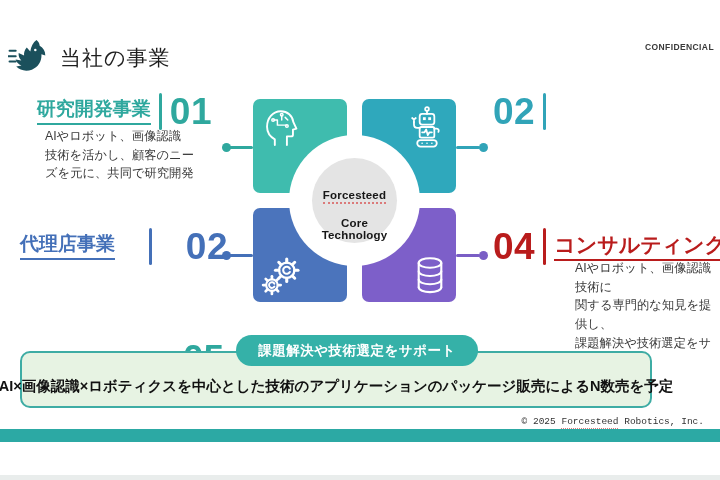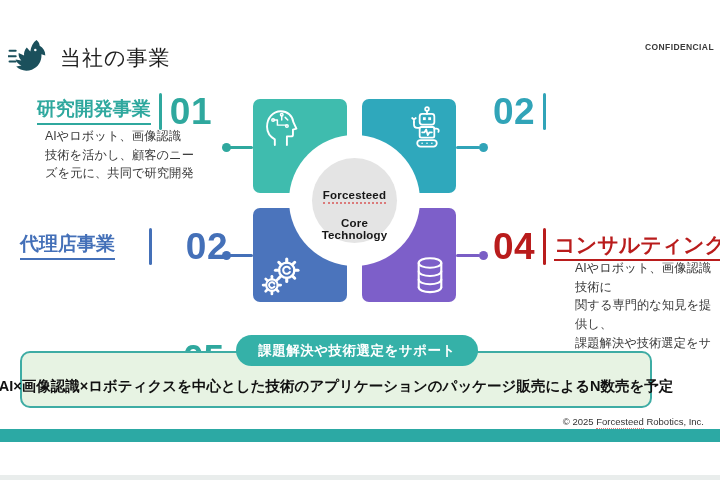--- a/index.html
+++ b/index.html
@@ -37,21 +37,21 @@
   
   .num-05 { position:absolute; left:183px; top:315px; font-size:37px; font-weight:800; color:#2FA89E;margin-top:23px; }
   .green-box { position:absolute; left:20px; top:351px; width:632px; height:57px; box-sizing:border-box;
     background:#E7F3E3; border:2px solid #3EACA4; border-radius:10px;
     display:flex; align-items:center; justify-content:center; padding-top:14px; }
   .green-box-text { font-size:14.5px; font-weight:700; color:#111; white-space:nowrap; }
   .pill { position:absolute; left:236px; top:335px; width:242px; height:31px; background:#35B1A8; border-radius:16px;
     display:flex; align-items:center; justify-content:center; color:#fff; font-size:13.5px; font-weight:800; letter-spacing:0.5px; }
 
   
-  .footer { position:absolute; right:16px; top:416px; font-size:9.5px; color:#333; }
+  .footer { position:absolute; right:16px; top:416px; font-size:9.5px; color:#333;font-family:Liberation Mono, monospace; }
   .bottom-bar { position:absolute; left:0; top:429px; width:720px; height:13px; background:#2CA9A4; }
   .page-strip { position:absolute; left:0; top:475px; width:720px; height:5px; background:#E9EDEC; }
 </style>
 </head>
 <body>
 
 <div class="slide">
 
   <div class="logo">
     <svg width="40" height="38" viewBox="0 0 52 48">

